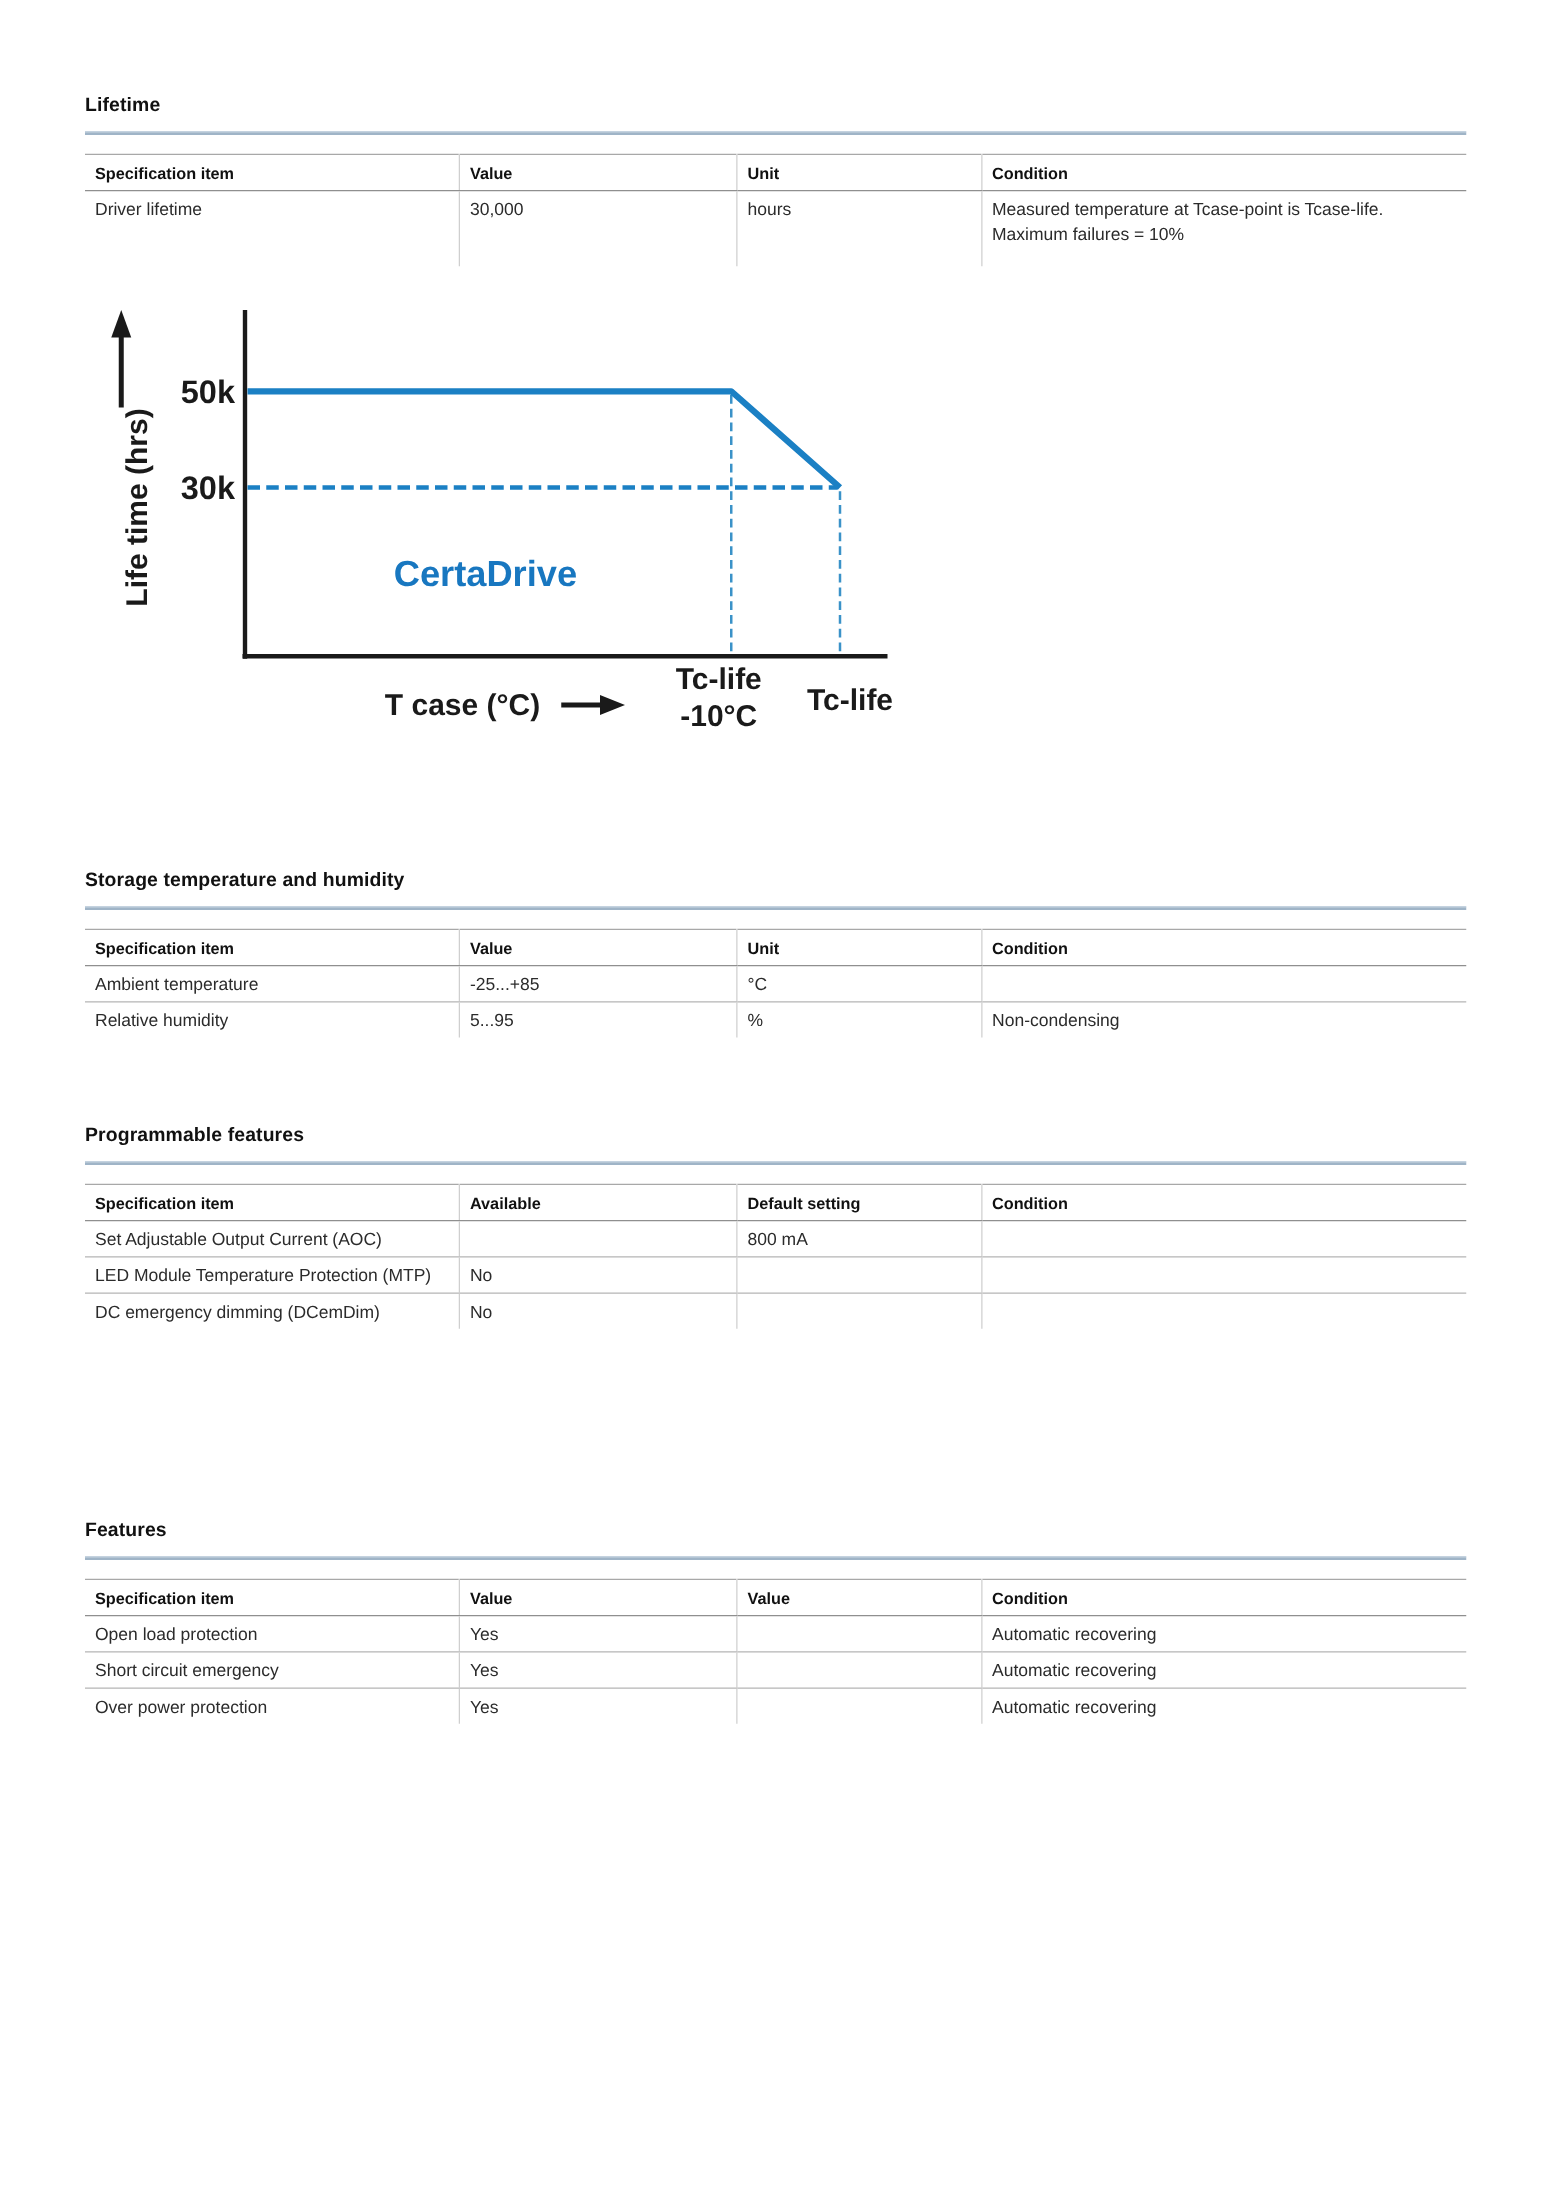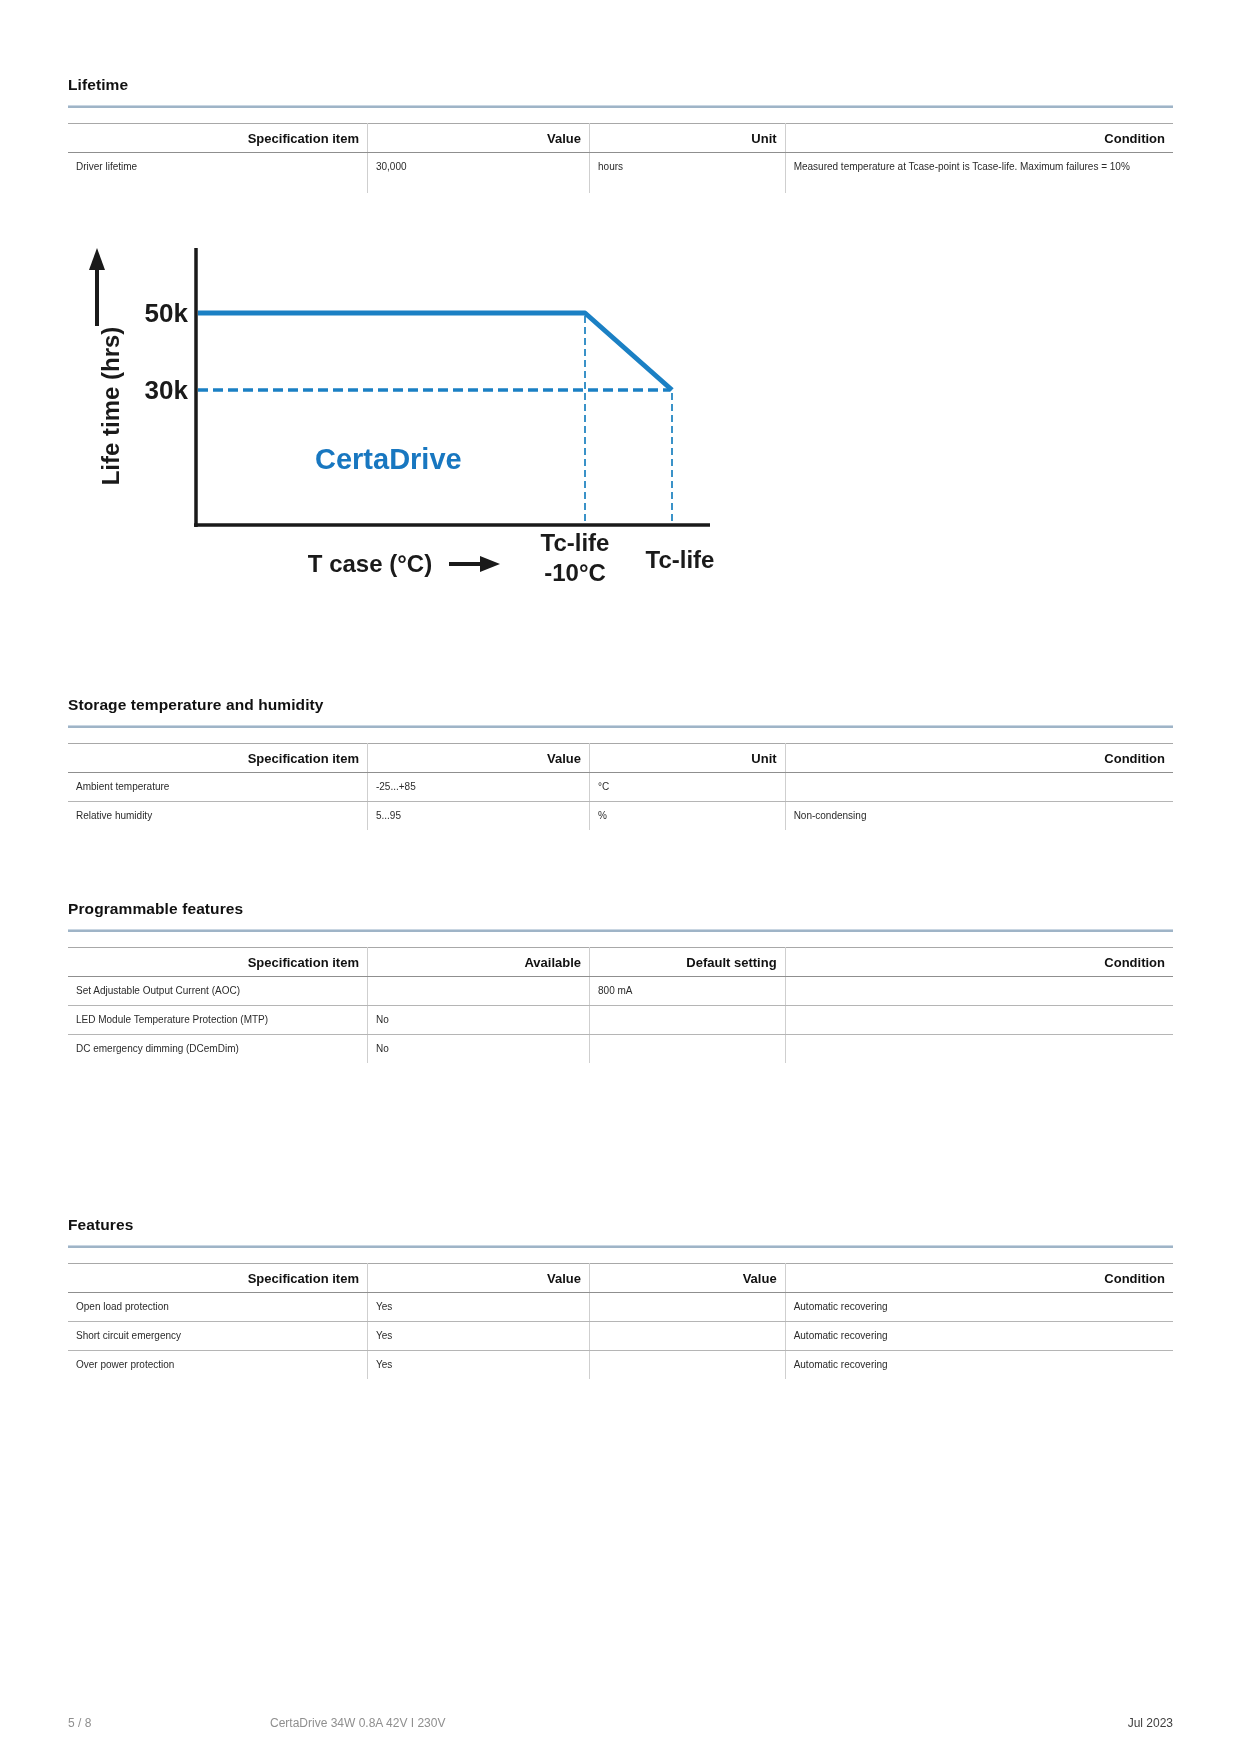--- a/index.html
+++ b/index.html
@@ -5,25 +5,25 @@
   html,body{margin:0;padding:0;background:#e8e8e8;}
   .page{
     position:relative;width:1241px;height:1754px;margin:0 auto;background:#ffffff;
     font-family:"Liberation Sans", sans-serif;color:#1a1a1a;overflow:hidden;
   }
   .spec-section{position:absolute;left:68px;width:1105px;}
   .sec-title{font-size:15.5px;font-weight:bold;color:#111;margin:0;line-height:19px;letter-spacing:.1px;}
   .rule{height:3px;background:#9fb4c7;box-shadow:inset 0 1px 0 #c9d6e2;margin-top:11px;}
   table.spec{width:100%;border-collapse:collapse;table-layout:fixed;margin-top:15px;border-top:1px solid #a8a8a8;}
   table.spec th{
-    text-align:right;font-size:13px;font-weight:bold;color:#111;
+    text-align:left;font-size:13px;font-weight:bold;color:#111;
     padding:6px 8px 5px 8px;border-bottom:1px solid #8f8f8f;line-height:17px;
   }
   table.spec td{
-    font-size:10px;color:#2b2b2b;padding:4px 8px;line-height:20px;vertical-align:top;
+    font-size:14px;color:#2b2b2b;padding:4px 8px;line-height:20px;vertical-align:top;
   }
   table.spec tbody tr:not(:last-child) td{border-bottom:1px solid #b5b5b5;}
   table.spec th + th, table.spec td + td{border-left:1px solid #cfcfcf;}
   tr.row-tall td{padding-bottom:16px;}
   .chart-fig{position:absolute;left:80px;top:228px;margin:0;}
   .footer{position:absolute;left:68px;right:68px;top:1716px;height:20px;font-size:12px;}
   .footer .page-num{position:absolute;left:0;color:#8f8f8f;}
   .footer .product{position:absolute;left:202px;color:#8f8f8f;}
   .footer .date{position:absolute;right:0;color:#3f3f3f;}
 </style>
@@ -207,19 +207,14 @@
         <tr>
           <td>Over power protection</td>
           <td>Yes</td>
           <td></td>
           <td>Automatic recovering</td>
         </tr>
       </tbody>
     </table>
   </section>
 
-  <footer class="footer">
-    <span class="page-num">5 / 8</span>
-    <span class="product">CertaDrive 34W 0.8A 42V I 230V</span>
-    <span class="date">Jul 2023</span>
-  </footer>
 
 </div>
 
 </body></html>

